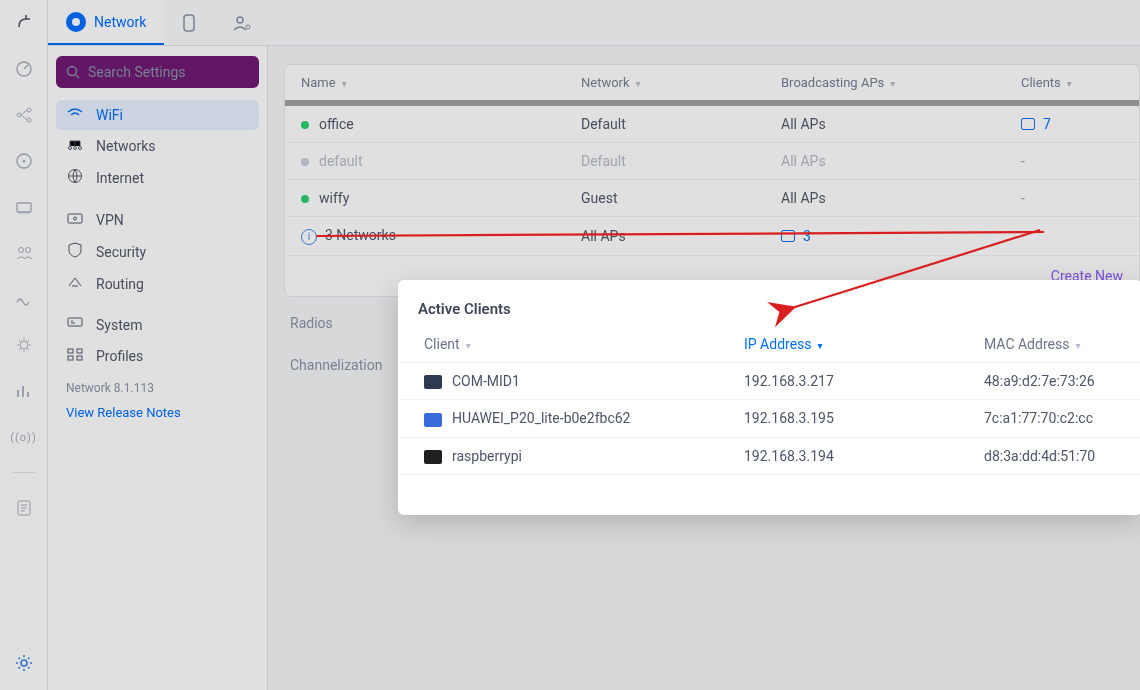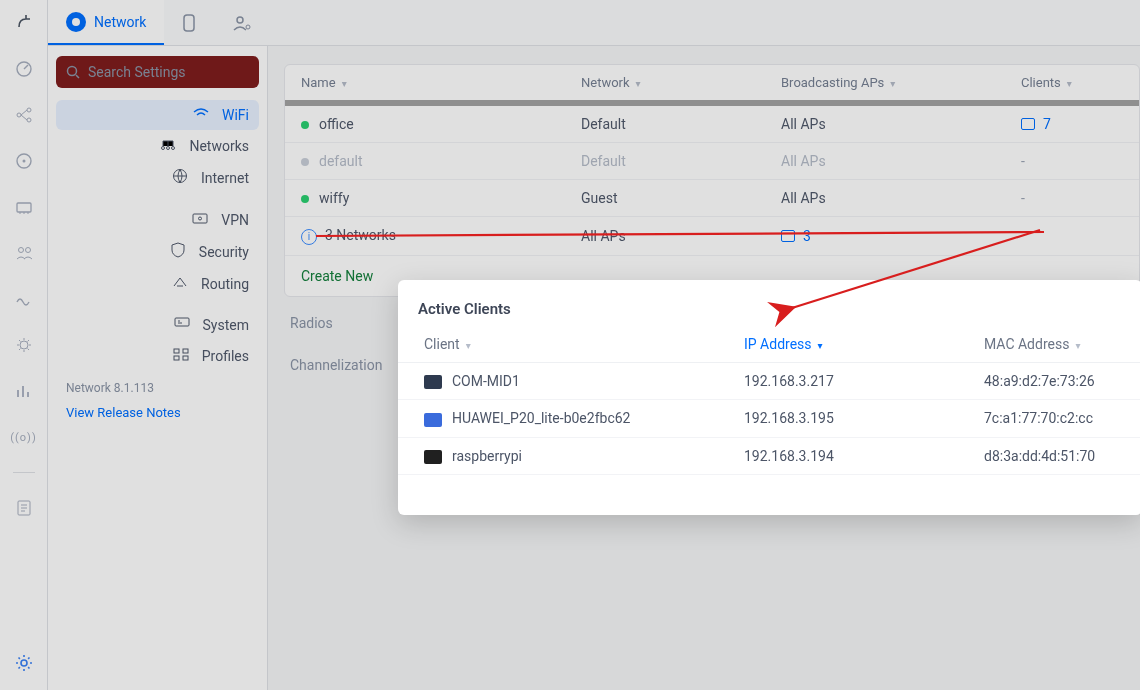--- a/index.html
+++ b/index.html
@@ -15,42 +15,42 @@
 
 
 .top-bar { position: absolute; left: 48px; top: 0; right: 0; height: 46px; background: #fafbfc; border-bottom: 1px solid #e0e2e6; display: flex; align-items: center; z-index: 2; }
 .top-tab { height: 100%; display: flex; align-items: center; gap: 8px; padding: 0 18px; cursor: pointer; color: #6b7280; }
 .top-tab.active { background: #fff; color: #006fff; border-bottom: 2px solid #006fff; }
 .top-tab .dot { width: 20px; height: 20px; border-radius: 50%; background: #006fff; display: flex; align-items:center; justify-content:center; }
 .top-tab .dot::after { content:''; width:8px; height:8px; background:#fff; border-radius:50%; }
 
 
 .sidebar { position: absolute; left: 48px; top: 46px; width: 220px; bottom: 0; background: #fff; border-right: 1px solid #e0e2e6; padding: 10px 8px; z-index: 2; }
-.search-box { display: flex; align-items: center; gap: 8px; background: #7f1d1d; border-radius: 6px; padding: 8px 10px; color: #8a94a6; margin-bottom: 12px; }
+.search-box { display: flex; align-items: center; gap: 8px; background: #701a75; border-radius: 6px; padding: 8px 10px; color: #8a94a6; margin-bottom: 12px; }
 .sb-group { margin: 6px 0 10px 0; }
-.sb-item { display: flex; align-items: center; gap: 12px; padding: 7px 10px; border-radius: 6px; color: #50596b; cursor: pointer; font-size: 14px; justify-content: flex-end; }
+.sb-item { display: flex; align-items: center; gap: 12px; padding: 7px 10px; border-radius: 6px; color: #50596b; cursor: pointer; font-size: 14px; }
 .sb-item.active { background: #e8f1ff; color: #006fff; }
 .sb-item .ico { width: 18px; text-align: center; color: inherit; }
 .sb-footer { position: absolute; bottom: auto; padding: 0 10px; color: #8a94a6; font-size: 12px; }
 .release-link { color: #006fff; display: block; margin-top: 10px; font-size: 13px; text-align: right; }
 
 
 .main { position: absolute; left: 268px; top: 46px; right: 0; bottom: 0; padding: 18px 0 0 16px; z-index: 2; }
 .panel { background: #fff; border: 1px solid #e6e8ec; border-radius: 6px; overflow: hidden; }
 .tbl-head, .tbl-row { display: grid; grid-template-columns: 280px 200px 240px 1fr; align-items: center; padding: 10px 16px; }
 .tbl-head { color: #768093; font-size: 13px; border-bottom: 6px solid #a3a3a3; }
 .tbl-row { border-bottom: 1px solid #f1f2f5; color: #50596b; font-size: 14px; }
 .tbl-row.muted { color: #b5bcc9; }
 .status-dot { width: 8px; height: 8px; border-radius: 50%; background: #2bd071; display: inline-block; margin-right: 10px; }
 .status-dot.off { background: #c9cfd9; }
 .chev { margin-left: 6px; font-size: 10px; color: #b5bcc9; }
 .clients-cell { color: #006fff; display: flex; align-items: center; gap: 8px; }
 .clients-cell .ci { width:14px; height:12px; border:1.5px solid currentColor; border-radius:2px; position:relative; }
 .clients-cell.mute { color: #9aa3b3; }
-.create-row { padding: 12px 16px; color: #15803d; cursor: pointer; }
+.create-row { padding: 12px 16px; color: #8b5cf6; cursor: pointer; text-align: right; }
 .section-lbl { color: #8a94a6; padding: 18px 6px 8px 6px; }
 .info-circ { display:inline-flex; width:16px; height:16px; border:1.4px solid #3c8dff; color:#3c8dff; border-radius:50%; align-items:center; justify-content:center; font-size:10px; margin-right:8px; }
 
 
 .popover { position: absolute; left: 398px; top: 280px; width: 744px; background: #fff; border-radius: 6px; box-shadow: 0 8px 28px rgba(0,0,0,0.18); z-index: 20; padding-bottom: 40px; }
 .pop-title { padding: 20px 20px 8px 20px; font-weight: 600; color: #3e4657; font-size: 15px; }
 .pop-head, .pop-row { display: grid; grid-template-columns: 320px 240px 1fr; align-items: center; padding: 10px 26px; font-size: 14px; }
 .pop-head { color: #6b7485; border-bottom: 1px solid #eef0f3; }
 .pop-head .active-col { color: #006fff; }
 .pop-row { border-bottom: 1px solid #f2f3f6; color: #4c5567; }

